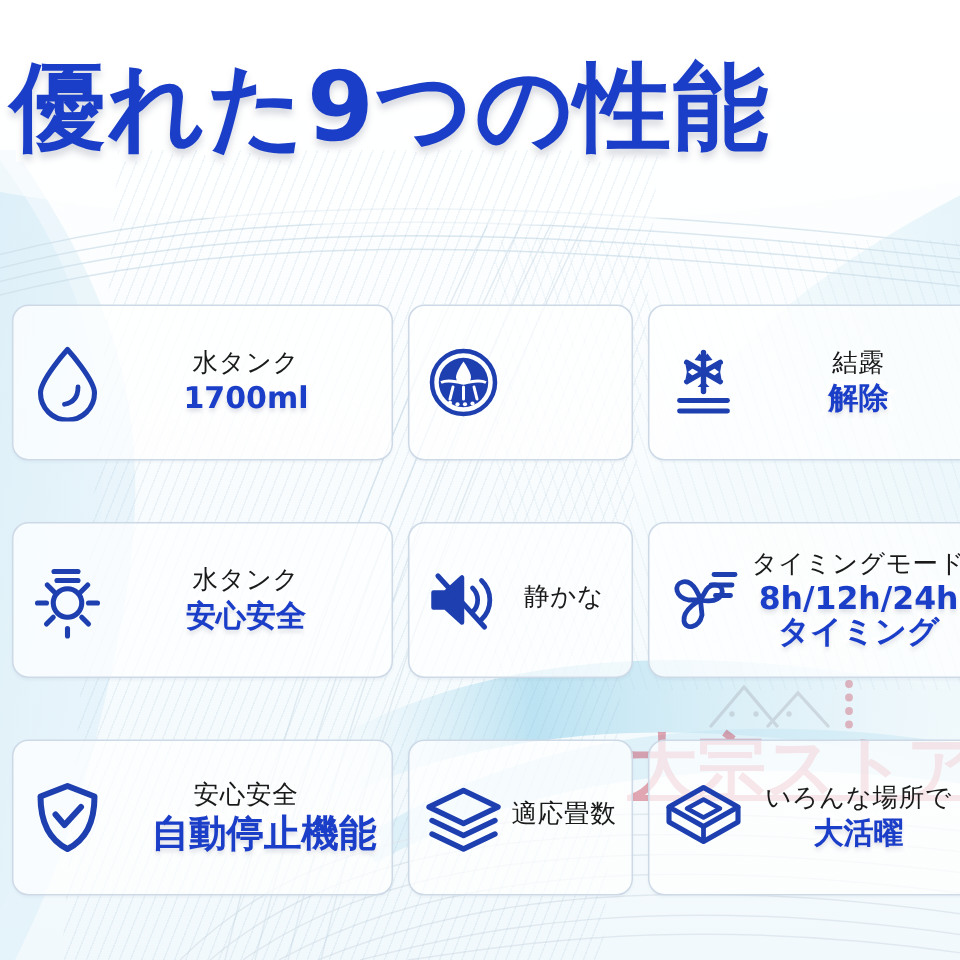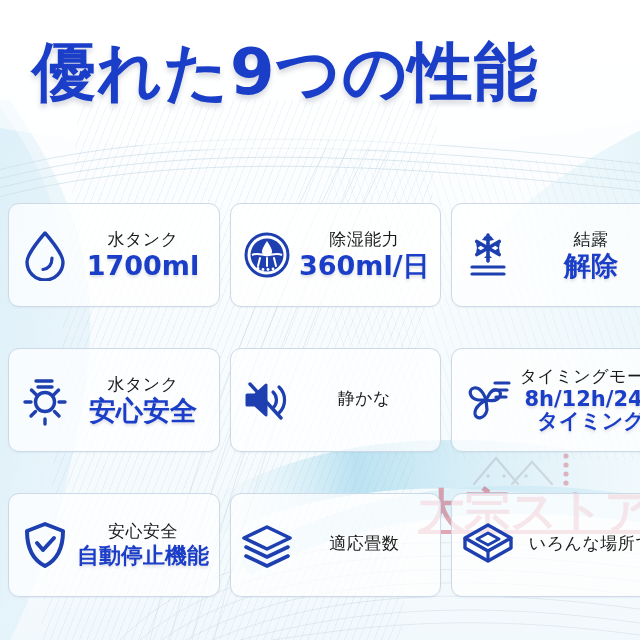--- a/index.html
+++ b/index.html
@@ -42,21 +42,21 @@
   .wm-text{
     position:absolute;left:0;top:28px;width:216px;
     font-size:47px;font-weight:700;letter-spacing:-1px;
     color:#c2203a;opacity:.38;white-space:nowrap;
     font-family:"DejaVu Sans","Liberation Sans",sans-serif;
     text-decoration:underline;
   }
   
   .title-wrap{
     position:absolute;left:0;top:24px;width:520px;height:96px;
-    display:flex;align-items:center;padding-left:32px;
+    display:flex;align-items:center;justify-content:center;
   }
   .title{
     font-size:64px;font-weight:700;line-height:1;letter-spacing:1px;
     color:#1b3ec9;
     -webkit-text-stroke:9px #ffffff;
     paint-order:stroke fill;
     text-shadow:0 4px 5px rgba(120,130,150,.30);
     white-space:nowrap;
   }
   
@@ -85,26 +85,26 @@
   .txt{
     flex:1 1 auto;min-width:0;
     display:flex;flex-direction:column;align-items:center;justify-content:center;
     padding-right:2px;
   }
   .cap{
     font-size:17px;color:#1a1a1a;font-weight:400;letter-spacing:.5px;
     line-height:1.1;white-space:nowrap;margin-bottom:3px;
   }
   .val{
-    font-size:27px;font-weight:700;color:#1b3ec9;line-height:1.08;
+    font-size:20px;font-weight:700;color:#1b3ec9;line-height:1.08;
     white-space:nowrap;
     -webkit-text-stroke:5px #ffffff;paint-order:stroke fill;
     text-shadow:0 2px 3px rgba(120,130,150,.28);
   }
-  .val.small{font-size:22px;}
+  .val.small{font-size:25px;margin-left:24px;}
   .val.sub{font-size:21px;margin-top:-1px;}
   .val-stack{display:flex;flex-direction:column;align-items:center;}
 </style>
 </head>
 <body>
 
 <div id="page">
 
   <div class="bg-layer">
     <svg class="bg-svg" viewBox="0 0 640 640">
@@ -224,24 +224,20 @@
             <path d="M32,28 L34,36"></path>
           </g>
           <g fill="#ffffff">
             <circle cx="16" cy="38.5" r="1.4"></circle>
             <circle cx="21" cy="39.5" r="1.4"></circle>
             <circle cx="26" cy="39.5" r="1.4"></circle>
             <circle cx="31" cy="39" r="1.4"></circle>
           </g>
         </svg>
       </div>
-      <div class="txt">
-        <div class="cap">除湿能力</div>
-        <div class="val">360ml/日</div>
-      </div>
     </div>
 
     <div class="card">
       <div class="icon-box">
         <svg width="50" height="50" viewBox="0 0 50 50">
           <g stroke="#1e3faf" stroke-width="3.6" stroke-linecap="round">
             <path d="M25,5 L25,31"></path>
             <path d="M13.8,11.5 L36.2,24.5"></path>
             <path d="M36.2,11.5 L13.8,24.5"></path>
           </g>
@@ -360,17 +356,18 @@
       <div class="icon-box">
         <svg width="54" height="50" viewBox="0 0 54 50">
           <path d="M27,5 L50,18 L27,31 L4,18 Z" fill="none" stroke="#1e3faf" stroke-width="3.4" stroke-linejoin="round"></path>
           <path d="M27,13 L38,19 L27,25 L16,19 Z" fill="none" stroke="#1e3faf" stroke-width="3" stroke-linejoin="round"></path>
           <path d="M4,18 L4,28 L27,41 L50,28 L50,18" fill="none" stroke="#1e3faf" stroke-width="3.4" stroke-linejoin="round"></path>
           <path d="M27,31 L27,41" fill="none" stroke="#1e3faf" stroke-width="3.2"></path>
         </svg>
       </div>
       <div class="txt">
         <div class="cap">いろんな場所で</div>
+        <div class="val">大活曜</div>
       </div>
     </div>
 
   </div>
 </div>
 
 </body></html>

